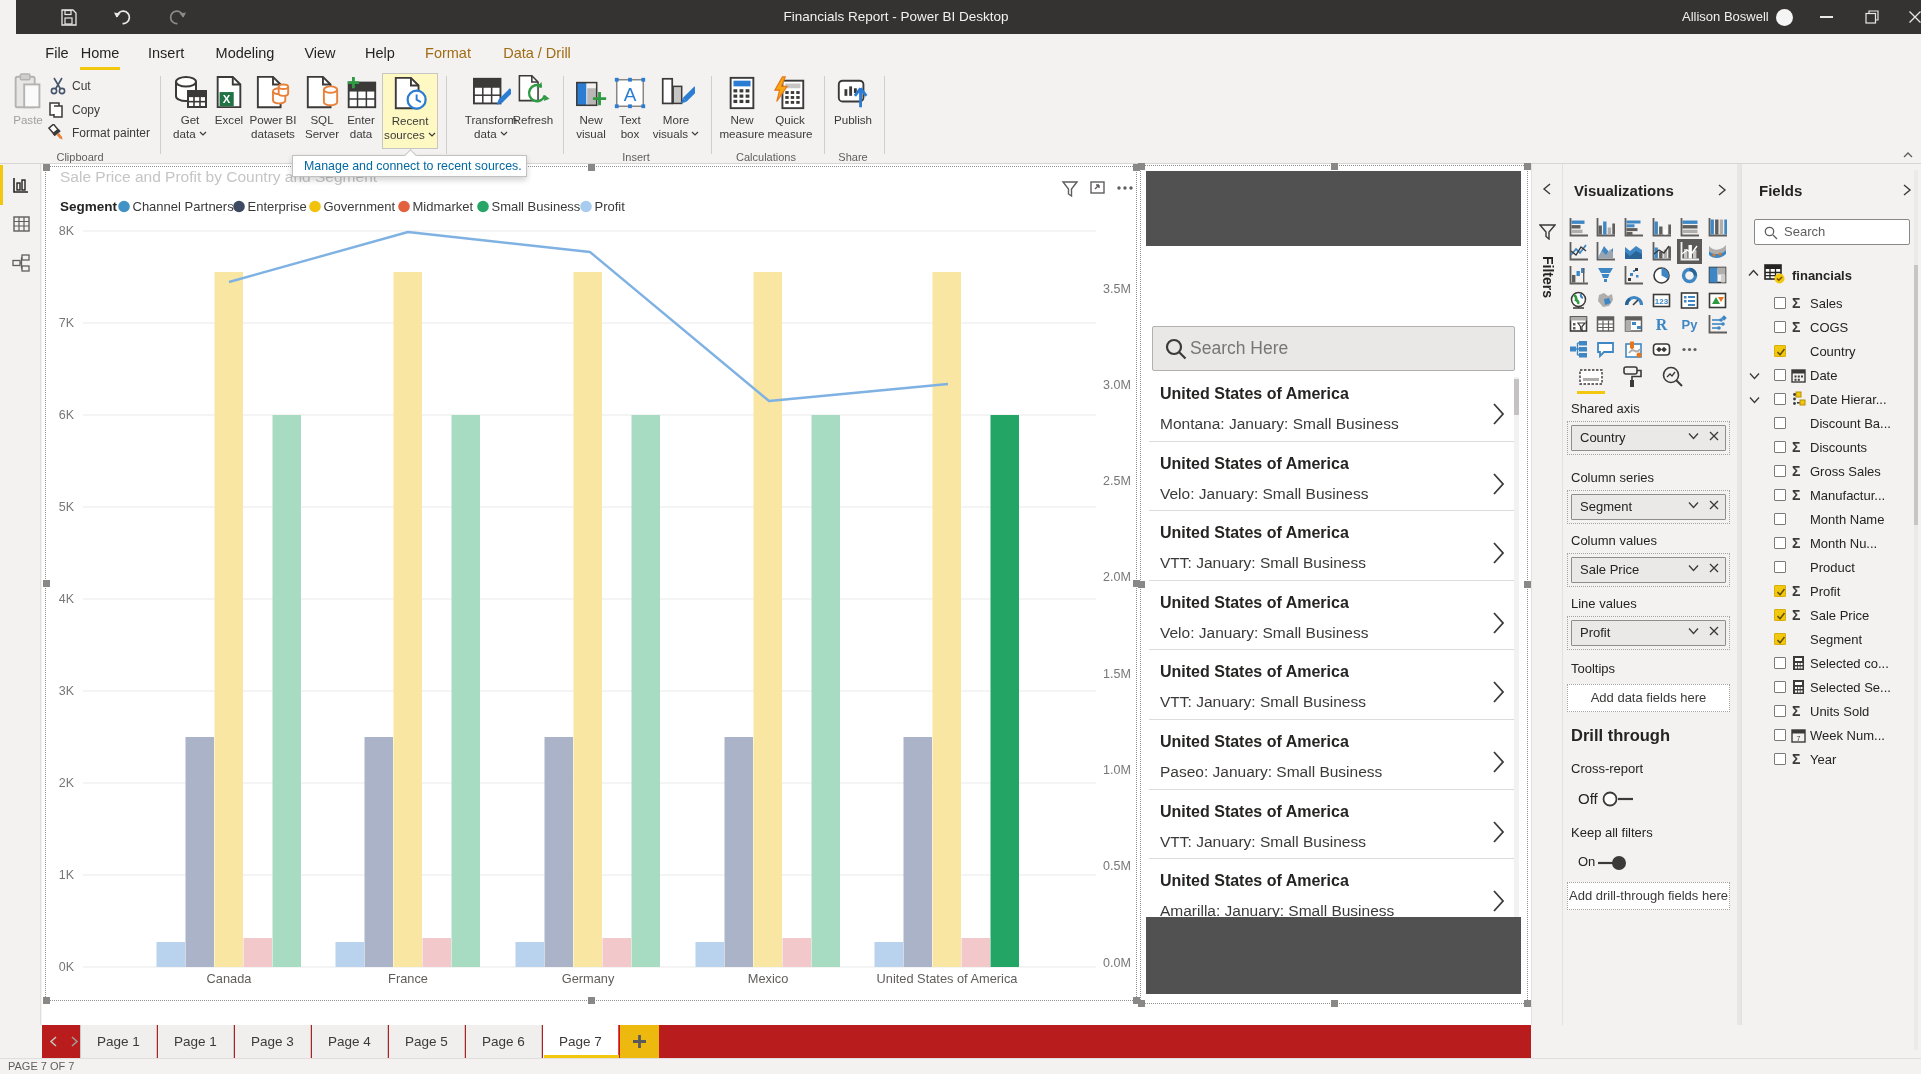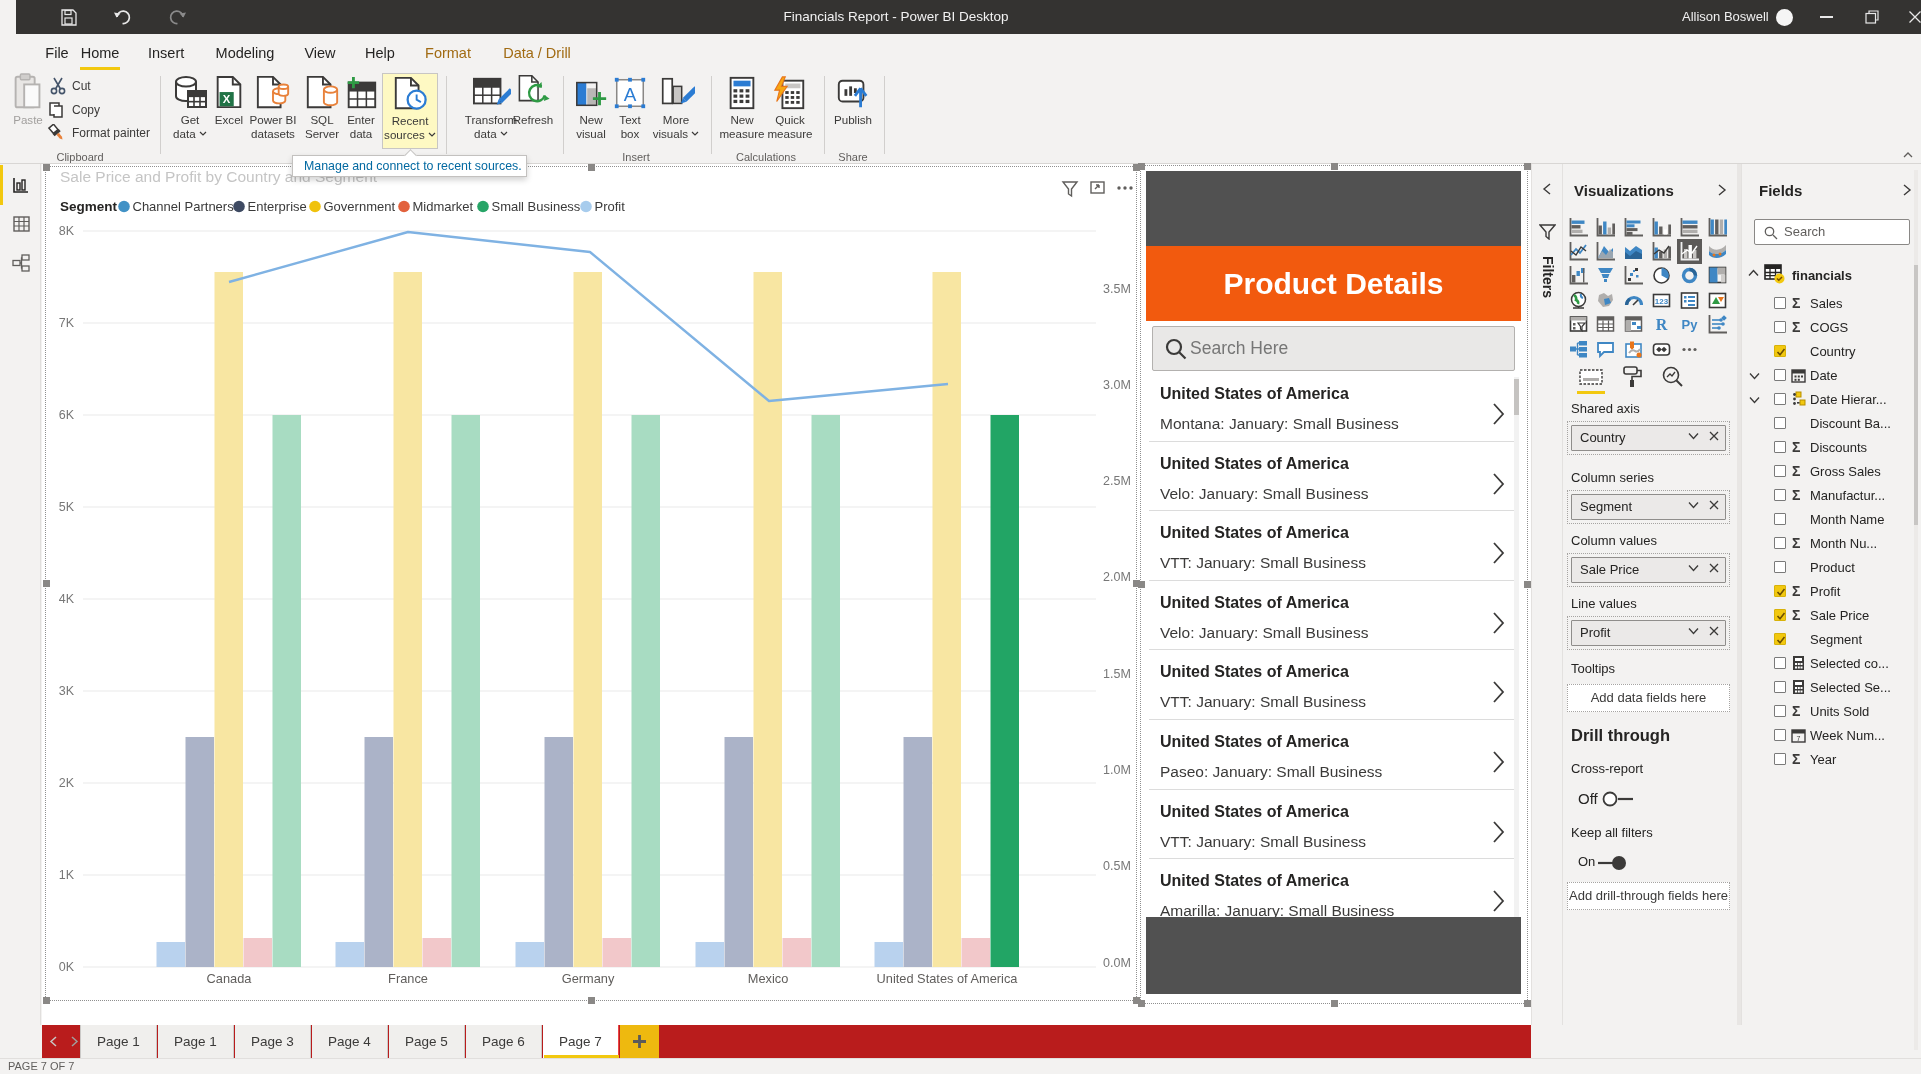--- a/index.html
+++ b/index.html
@@ -439,21 +439,20 @@
 <div class="handle" style="left:1138px;top:163px;z-index:4"></div>
 <div class="handle" style="left:1331px;top:163px;z-index:4"></div>
 <div class="handle" style="left:1524px;top:163px;z-index:4"></div>
 <div class="handle" style="left:1138px;top:581px;z-index:4"></div>
 <div class="handle" style="left:1524px;top:581px;z-index:4"></div>
 <div class="handle" style="left:1138px;top:1000px;z-index:4"></div>
 <div class="handle" style="left:1331px;top:1000px;z-index:4"></div>
 <div class="handle" style="left:1524px;top:1000px;z-index:4"></div>
 <div id="pdvis">
 <div class="abs" style="left:0;top:0;width:375px;height:75px;background:#515151;"></div>
-<div class="abs" style="left:0;top:75px;width:375px;height:75px;background:#f25a0e;color:#fff;font-size:30px;font-weight:bold;text-align:center;line-height:75px;">Product Details</div>
 <div class="abs" style="left:6px;top:155px;width:363px;height:45px;background:#e9e8e7;border:1px solid #b3b1af;border-radius:2px;"></div>
 <svg class="abs" style="left:18px;top:166px" width="24" height="24" viewBox="0 0 24 24">
       <circle cx="10" cy="10" r="7" fill="none" stroke="#3b3a39" stroke-width="2.2"></circle>
       <path d="M15 15 L21.5 21.5" stroke="#3b3a39" stroke-width="2.2"></path>
     </svg>
 <div class="abs" style="left:44px;top:155px;height:45px;line-height:45px;font-size:17.5px;color:#767676;">Search Here</div>
 <div class="pdrow-t" style="top:214px;">United States of America</div>
 <div class="pdrow-s" style="top:244px;">Montana: January: Small Business</div>
 <svg class="abs" style="left:346px;top:231px" width="13" height="24" viewBox="0 0 13 24">
       <path d="M2 2 L11 12 L2 22" fill="none" stroke="#3b3a39" stroke-width="1.8"></path>

